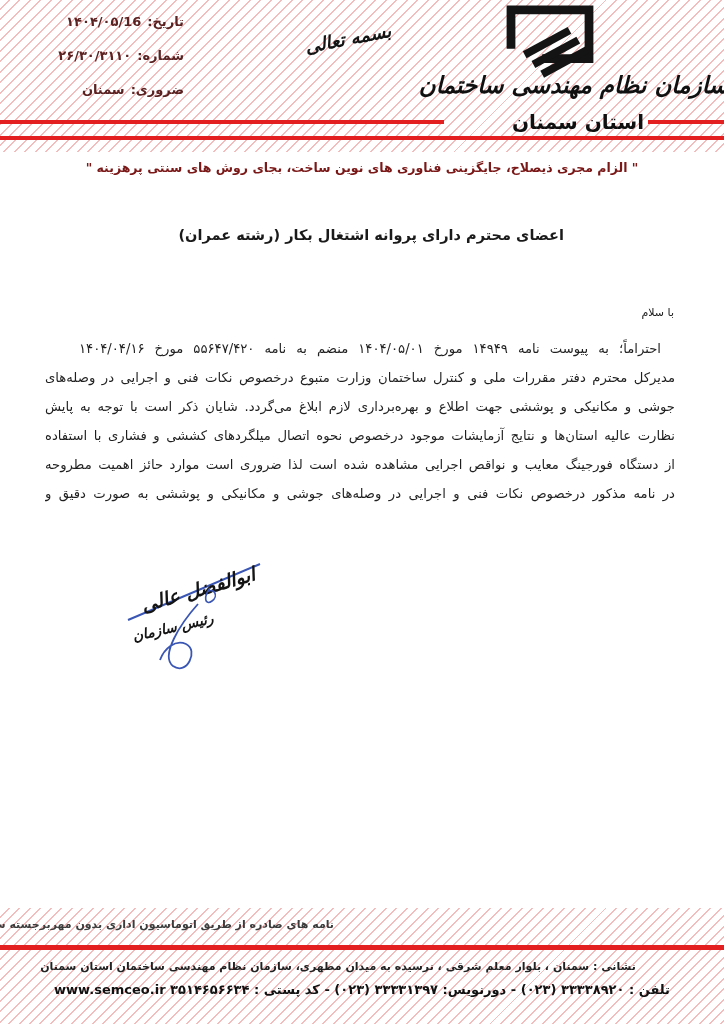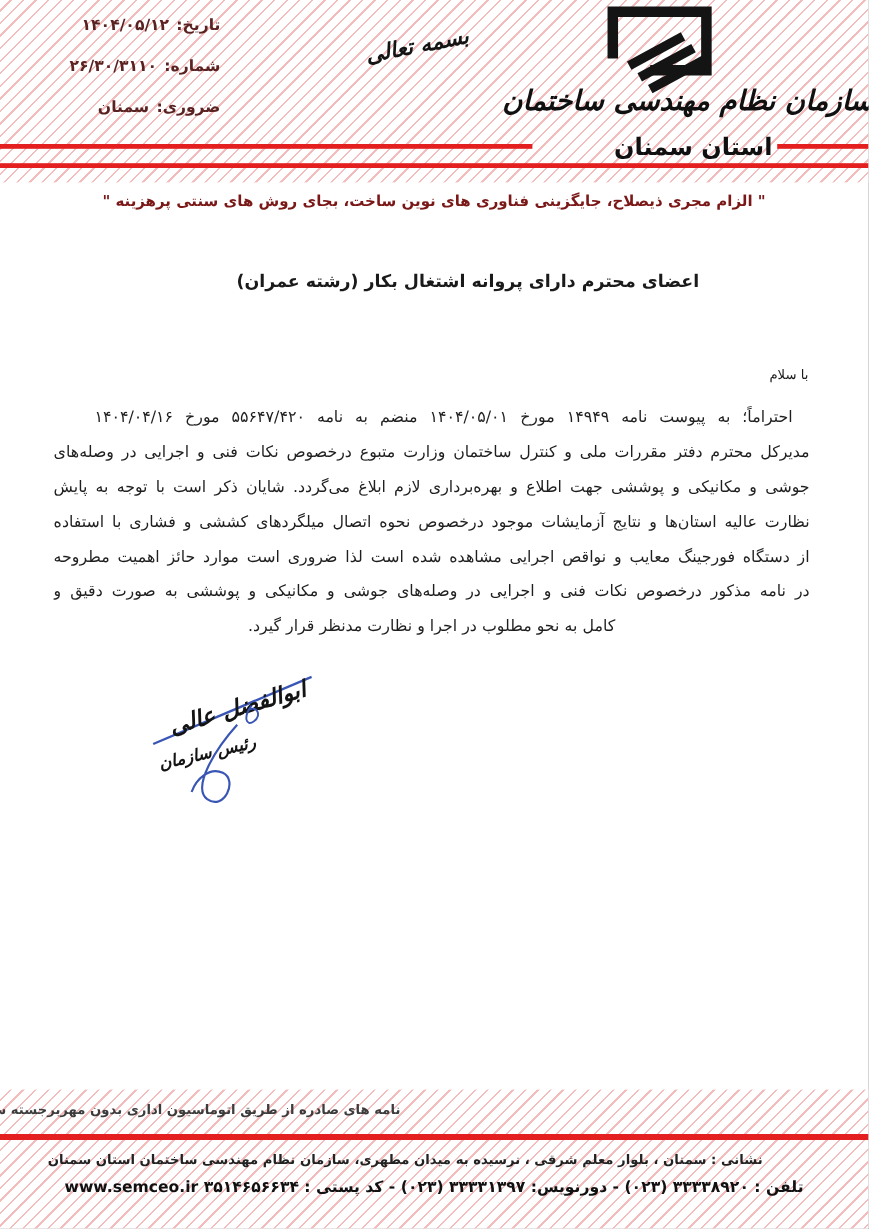--- a/index.html
+++ b/index.html
@@ -23,21 +23,21 @@
         font-size:20px;font-weight:bold;color:#101010;}
   .logo{position:absolute;top:4px;right:124px;width:100px;height:78px;}
   .redline{position:absolute;height:3.5px;background:#e41f1f;}
   .rl-a1{top:120px;left:0;width:444px;}
   .rl-a2{top:120px;left:648px;width:76px;}
   .rl-b{top:136px;left:0;width:724px;}
   
   .slogan{position:absolute;top:160px;left:0;width:724px;text-align:center;
           font-size:12.5px;font-weight:bold;color:#7a1717;}
   
-  .recipient{position:absolute;top:221px;right:141px;text-align:right;
+  .recipient{position:absolute;top:221px;right:160px;text-align:right;
              font-size:14.5px;font-weight:bold;color:#1a1a1a;line-height:28px;}
   
   .salutation{position:absolute;top:306px;right:50px;font-size:11px;color:#1a1a1a;}
   .bodytext{position:absolute;top:334px;left:45px;width:630px;direction:rtl;
             font-size:13.2px;color:#1f1f1f;}
   .bodyline{height:29px;line-height:29px;white-space:nowrap;
             text-align:justify;text-align-last:justify;overflow:hidden;}
   .bodyline.first{margin-right:14px;margin-left:34px;}
   .bodyline.last{text-align:center;text-align-last:center;white-space:normal;}
   
@@ -68,21 +68,21 @@
     </svg>
 
     <div class="orgname1">سازمان نظام مهندسی ساختمان</div>
     <div class="orgname2">استان سمنان</div>
 
     <div class="besm">بسمه تعالی</div>
 
     <div class="hfields">
       <div class="hrow">
         <span>تاریخ:</span>
-        <span>۱۴۰۴/۰۵/۱۲</span>
+        <span>۱۴۰۴/۰۵/16</span>
       </div>
       <div class="hrow">
         <span>شماره:</span>
         <span>۲۶/۳۰/۳۱۱۰</span>
       </div>
       <div class="hrow">
         <span>ضروری:</span>
         <span>سمنان</span>
       </div>
     </div>
@@ -100,21 +100,20 @@
 
   <div class="salutation">با سلام</div>
 
   <div class="bodytext">
     <div class="bodyline first">احتراماً؛ به پیوست نامه ۱۴۹۴۹ مورخ ۱۴۰۴/۰۵/۰۱ منضم به نامه ۵۵۶۴۷/۴۲۰ مورخ ۱۴۰۴/۰۴/۱۶</div>
     <div class="bodyline">مدیرکل محترم دفتر مقررات ملی و کنترل ساختمان وزارت متبوع درخصوص نکات فنی و اجرایی در وصله‌های</div>
     <div class="bodyline">جوشی و مکانیکی و پوششی جهت اطلاع و بهره‌برداری لازم ابلاغ می‌گردد. شایان ذکر است با توجه به پایش</div>
     <div class="bodyline">نظارت عالیه استان‌ها و نتایج آزمایشات موجود درخصوص نحوه اتصال میلگردهای کششی و فشاری با استفاده</div>
     <div class="bodyline">از دستگاه فورجینگ معایب و نواقص اجرایی مشاهده شده است لذا ضروری است موارد حائز اهمیت مطروحه</div>
     <div class="bodyline">در نامه مذکور درخصوص نکات فنی و اجرایی در وصله‌های جوشی و مکانیکی و پوششی به صورت دقیق و</div>
-    <div class="bodyline last">کامل به نحو مطلوب در اجرا و نظارت مدنظر قرار گیرد.</div>
   </div>
 
   <svg class="sig" viewBox="0 0 220 140">
     <line x1="48" y1="70" x2="180" y2="14" stroke="#3a56b4" stroke-width="2"></line>
     <text x="120" y="46" transform="rotate(-16 120 46)" text-anchor="middle" font-size="19" font-weight="bold" font-style="italic" fill="#141414">ابوالفضل عالی</text>
     <text x="94" y="82" transform="rotate(-13 94 82)" text-anchor="middle" font-size="14" font-weight="bold" font-style="italic" fill="#141414">رئیس سازمان</text>
     <path d="M118,54 C100,74 80,106 93,116 C107,126 119,100 106,94 C95,89 84,99 80,110" fill="none" stroke="#3a56b4" stroke-width="1.8"></path>
     <path d="M130,38 c-7,9 -5,18 2,13 c7,-5 2,-14 -5,-9" fill="none" stroke="#3a56b4" stroke-width="1.6"></path>
   </svg>
 

